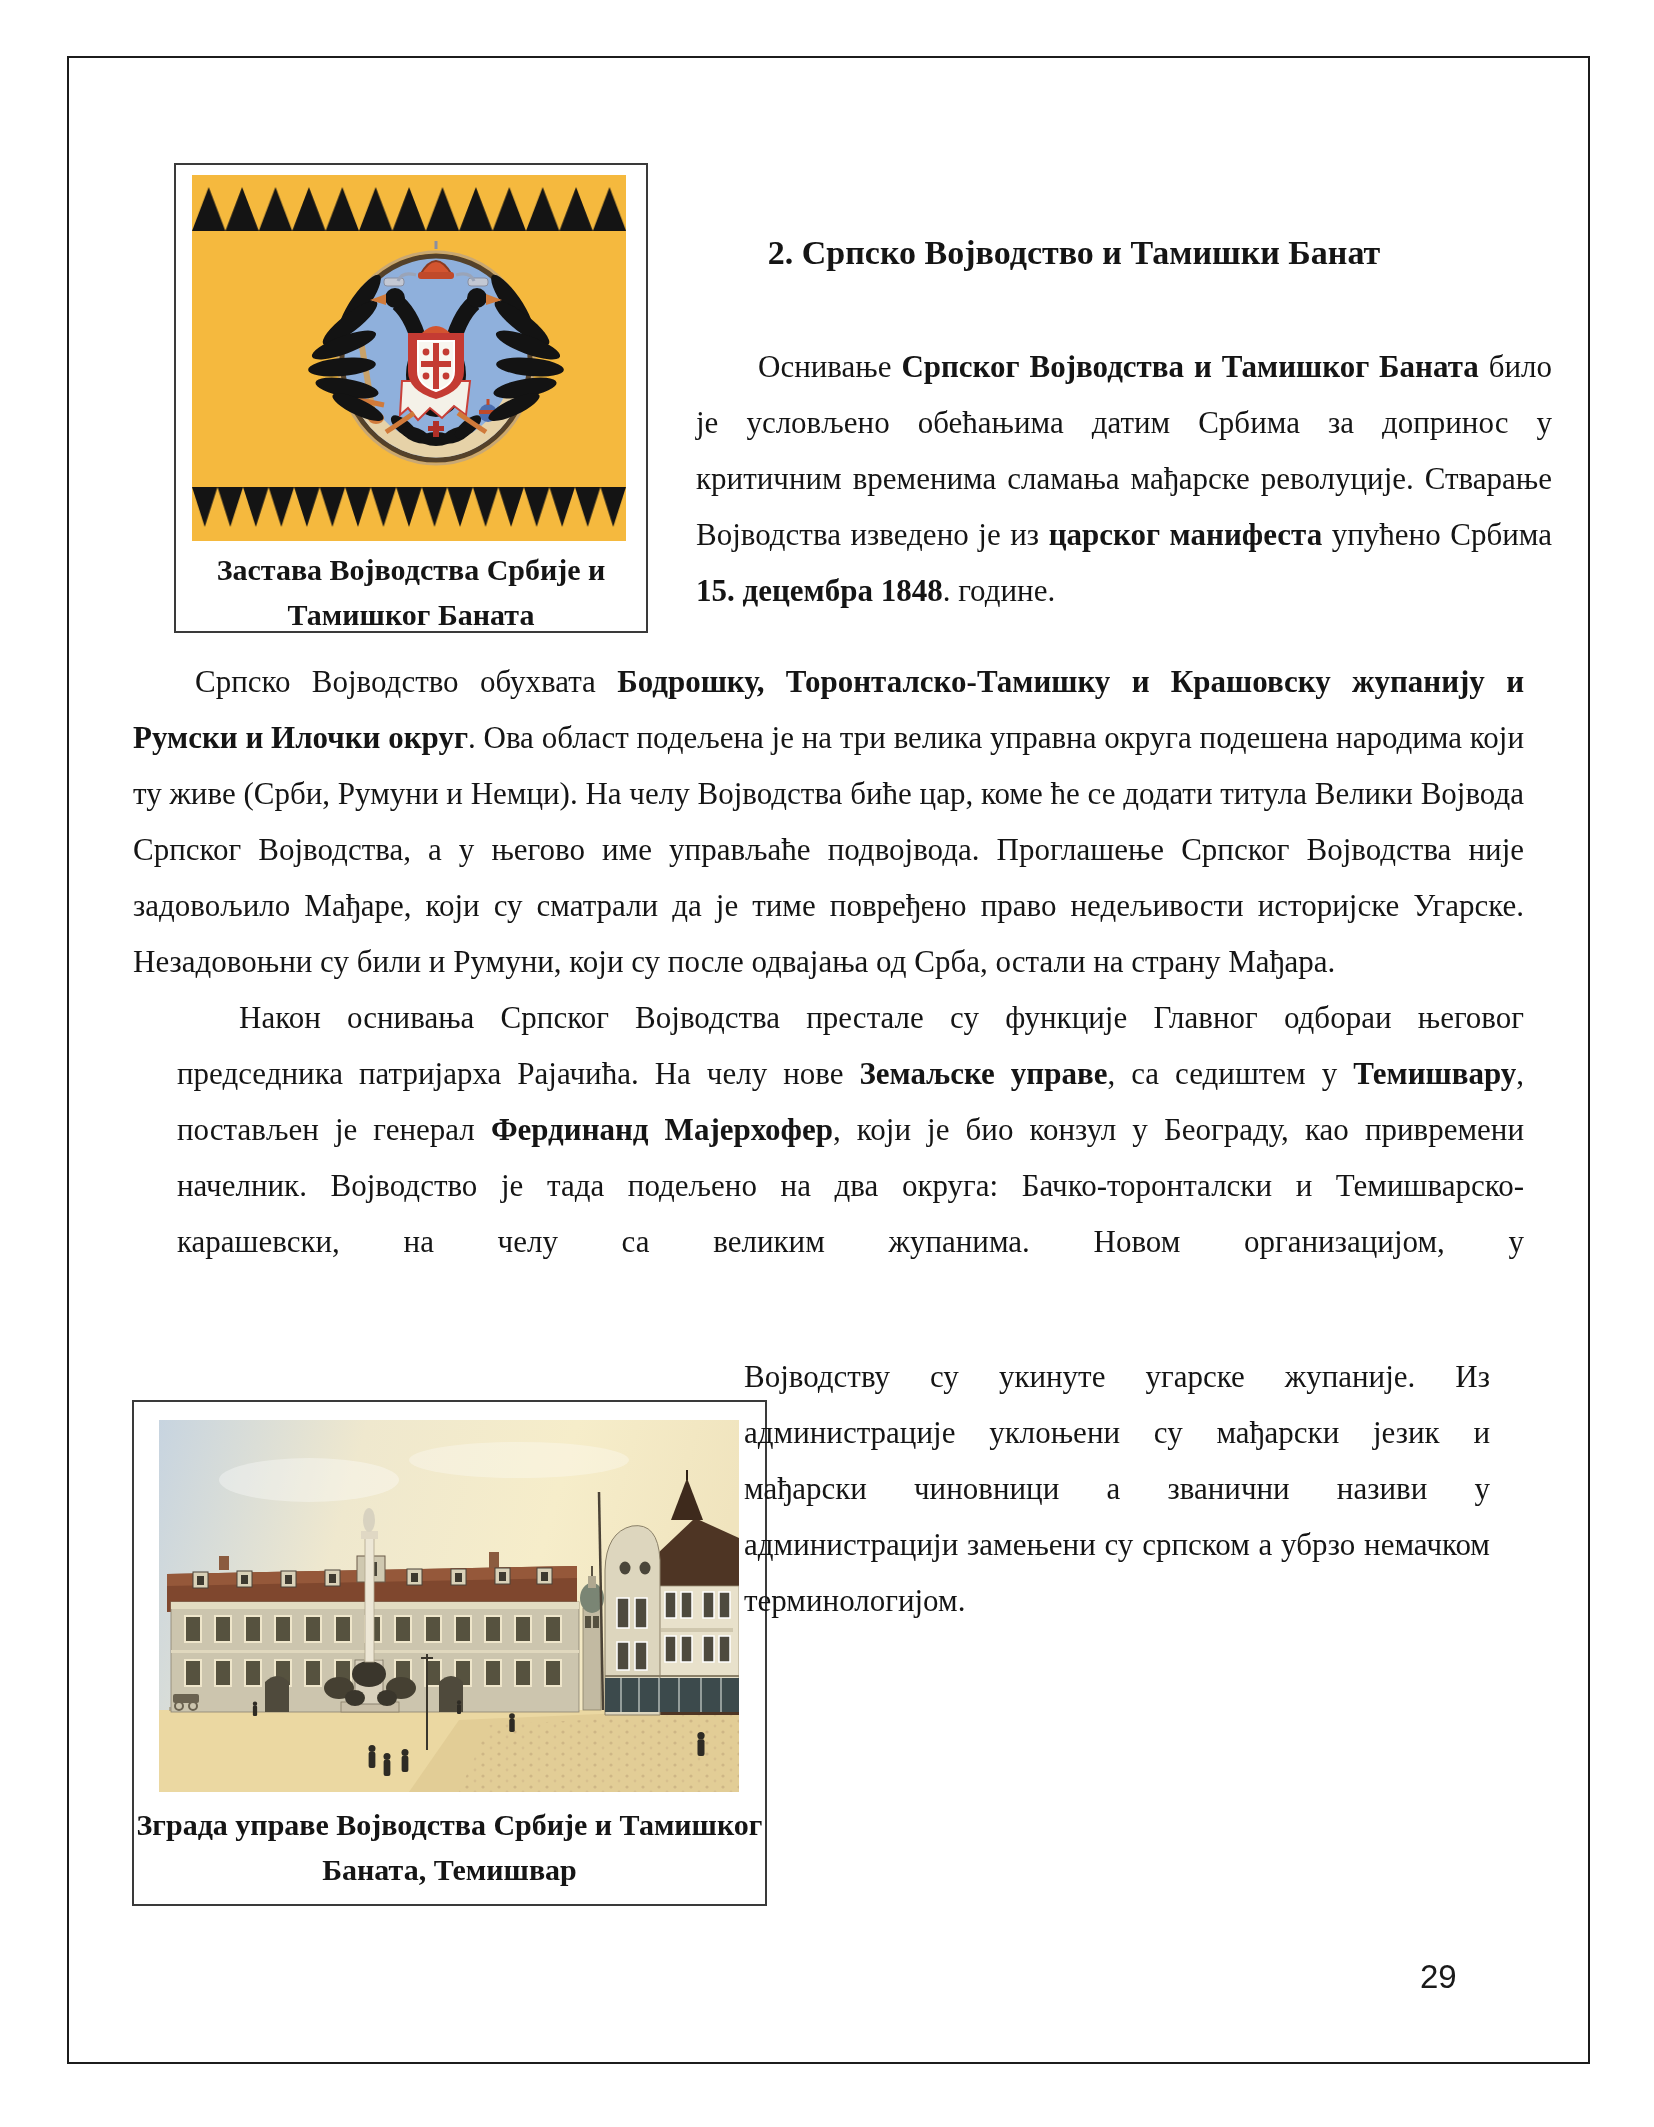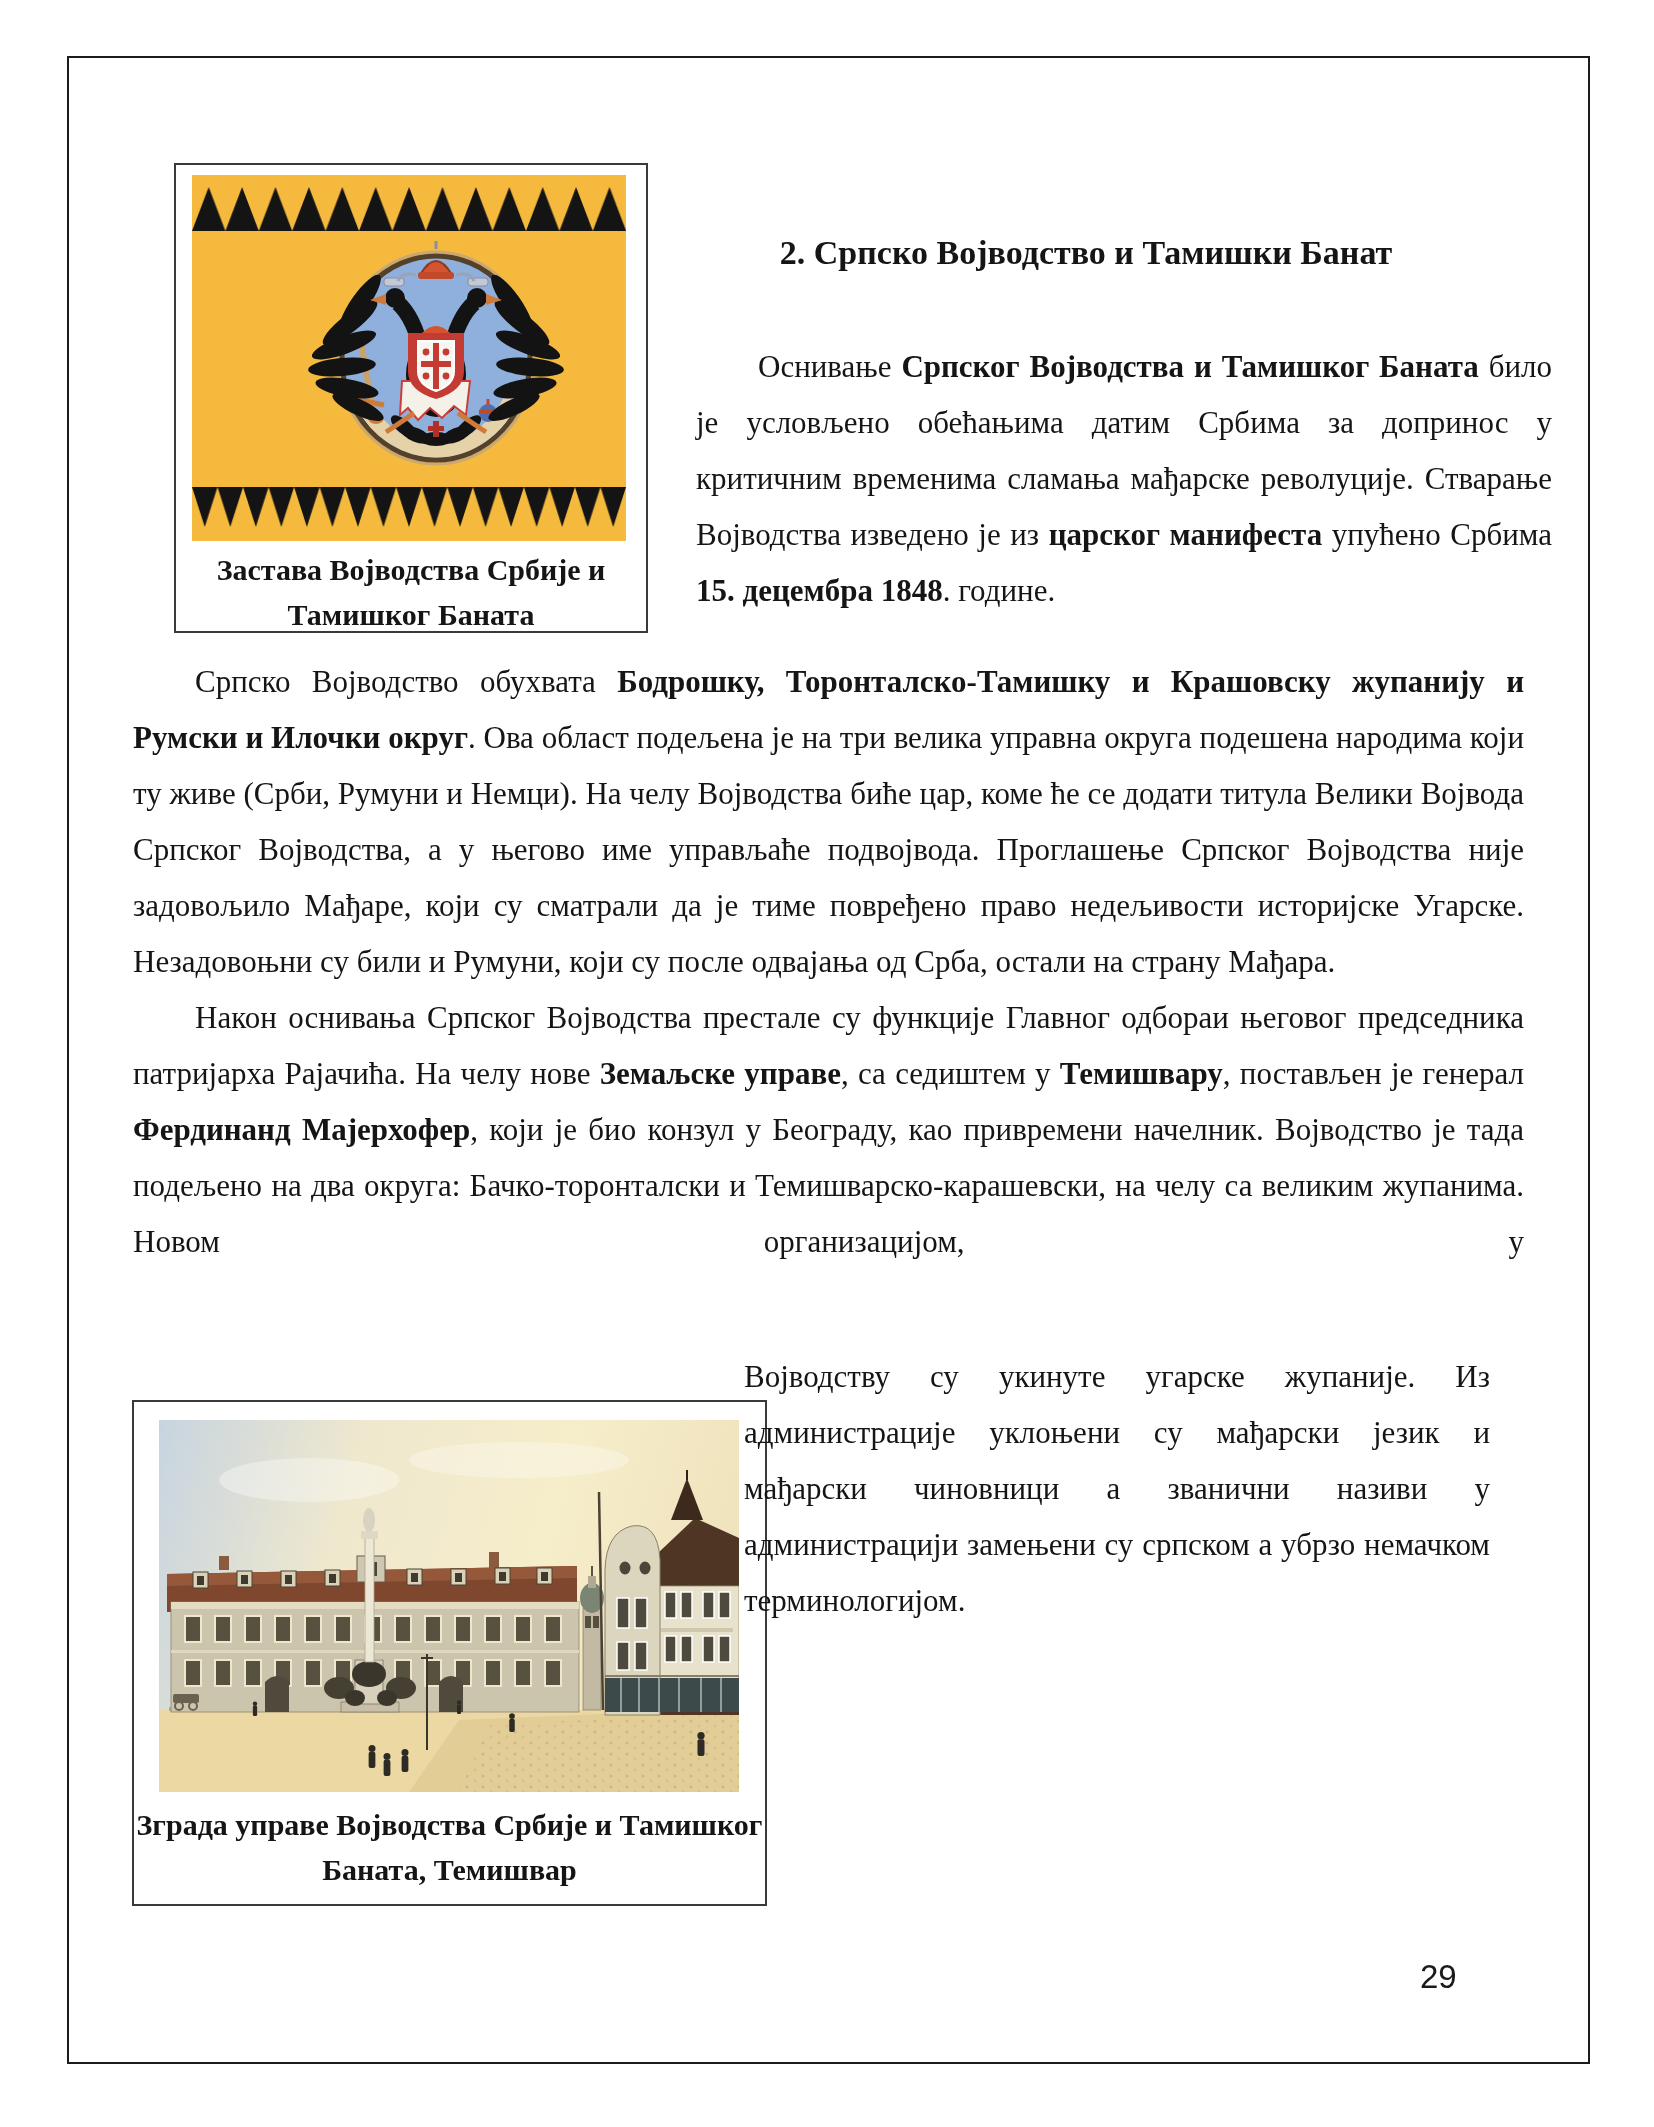--- a/index.html
+++ b/index.html
@@ -10,24 +10,24 @@
   .figure{background:#ffffff;border:2px solid #3a3a3a;box-sizing:border-box;}
   .flag-figure{left:174px;top:163px;width:474px;height:470px;text-decoration:underline;}
   .flag-figure svg.flag{position:absolute;left:16px;top:10px;}
   .flag-figure figcaption{position:absolute;left:0;top:382px;width:100%;}
   .building-figure{left:132px;top:1400px;width:635px;height:506px;}
   .building-figure svg.photo{position:absolute;left:25px;top:18px;}
   .building-figure figcaption{position:absolute;left:0;top:400px;width:100%;}
   figure{margin:0;}
   figcaption{font-weight:bold;font-size:30px;line-height:45px;text-align:center;}
   
-  .heading{left:648px;top:230px;width:852px;text-align:center;font-weight:bold;font-size:34px;line-height:46px;padding-left:12px;}
+  .heading{left:648px;top:230px;width:852px;text-align:center;font-weight:bold;font-size:34px;line-height:46px;}
   .para{font-size:31px;line-height:56px;text-align:justify;}
   .indent{text-indent:62px;}
-  .force-last{text-align-last:justify;}
+  .force-last{text-align-last:justify;margin-left:44px;}
   .col-right{left:696px;top:339px;width:856px;}
   .full-block{left:133px;top:654px;width:1391px;}
   .narrow-block{left:744px;top:1349px;width:746px;}
   .page-number{left:1420px;top:1958px;width:120px;font-family:"Liberation Sans",sans-serif;font-size:33px;color:#1a1a1a;}
 </style>
 </head>
 <body>
 
 <div class="abs page-border"></div>
 

